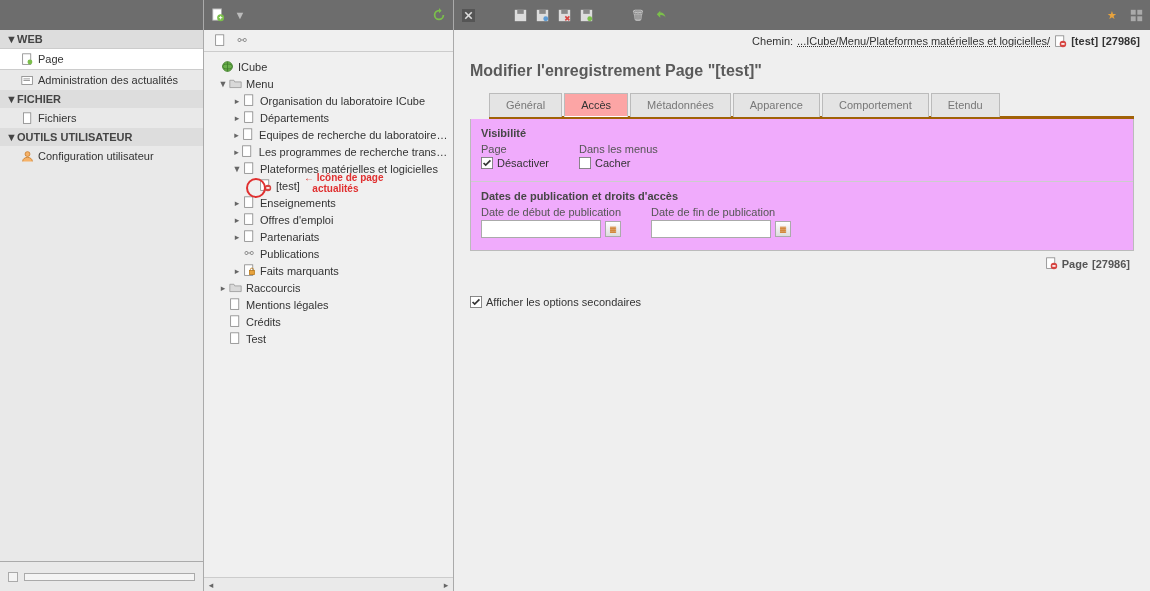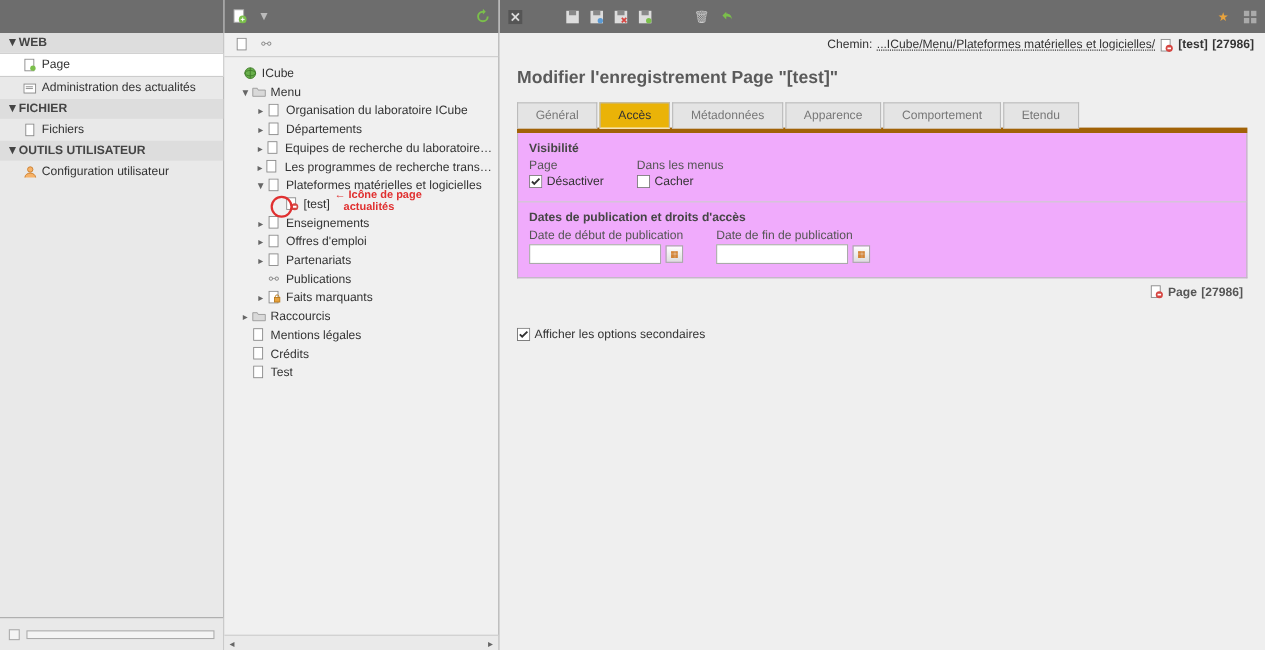--- a/index.html
+++ b/index.html
@@ -39,23 +39,23 @@
 
 
 .main { flex:1; display:flex; flex-direction:column; background:#efefef;}
 .main-top{ height:30px; background:#6d6d6d; display:flex; align-items:center; padding:0 6px; gap:8px;}
 .main-top .grp{display:flex;gap:6px;}
 .main-top .sp{flex:1;}
 .main-path{ height:22px; display:flex; align-items:center; justify-content:flex-end; padding:0 10px; gap:4px; font-size:11px; color:#333;}
 .main-path a{color:#333; text-decoration:underline dotted;}
 .main-body{ flex:1; padding:10px 16px; background:#efefef; overflow:auto;}
 h2.title{ font-size:16px; color:#5a5a5a; font-weight:bold; margin-bottom:12px;}
-.tabs{ display:flex; border-bottom:5px solid #a16207;}
+.tabs{ display:flex; border-bottom:3px solid #a16207;margin-left:19px;}
 .tab{ padding:5px 16px; background:#e4e4e4; border:1px solid #bbb; border-bottom:none; color:#777; cursor:pointer; position:relative; top:1px; margin-right:2px;}
-.tab.active{ background:#eab308; color:#333; border-bottom:1px solid #fff;}
+.tab.active{ background:#fca5a5; color:#333; border-bottom:1px solid #fff;}
 .panel{ background:#f0abfc; border:1px solid #bbb; border-top:none; padding:0;}
 .fieldset{ padding:8px 10px 12px; border-bottom:1px solid #ccc;}
 .fieldset:last-child{border-bottom:none;}
 .fs-title{ font-weight:bold; color:#464646; margin-bottom:4px;}
 .cols{ display:flex; gap:30px;}
 .col .lbl{ color:#555; margin-bottom:2px;}
 .ck{ display:flex; align-items:center; gap:4px;}
 .dateinp{ display:flex; align-items:center; gap:4px; margin-top:2px;}
 .dateinp input{ width:120px; height:18px; border:1px solid #aaa; padding:0 3px; font-size:11px;}
 .dateinp .cal{ width:16px;height:16px; border:1px solid #aaa; background:linear-gradient(#fff,#ddd); cursor:pointer; display:inline-flex;align-items:center;justify-content:center;font-size:8px;color:#c60;}

